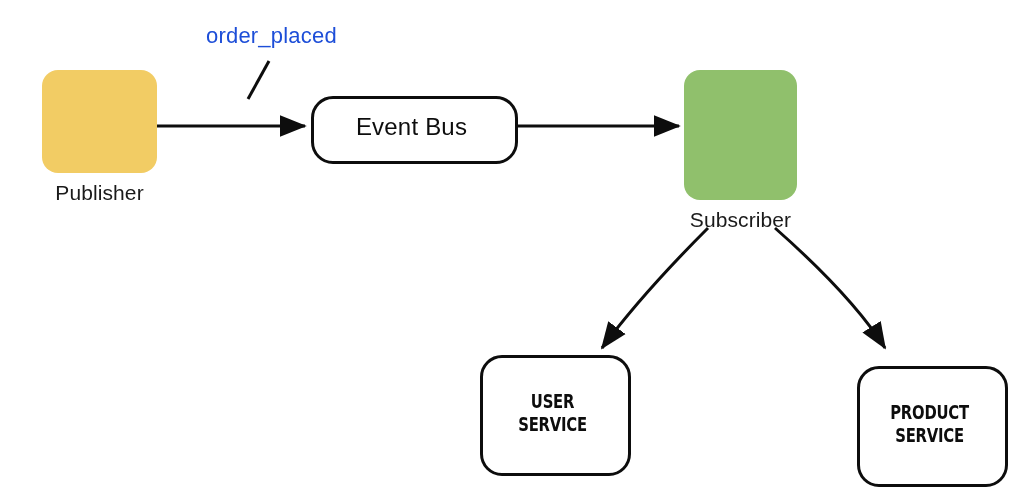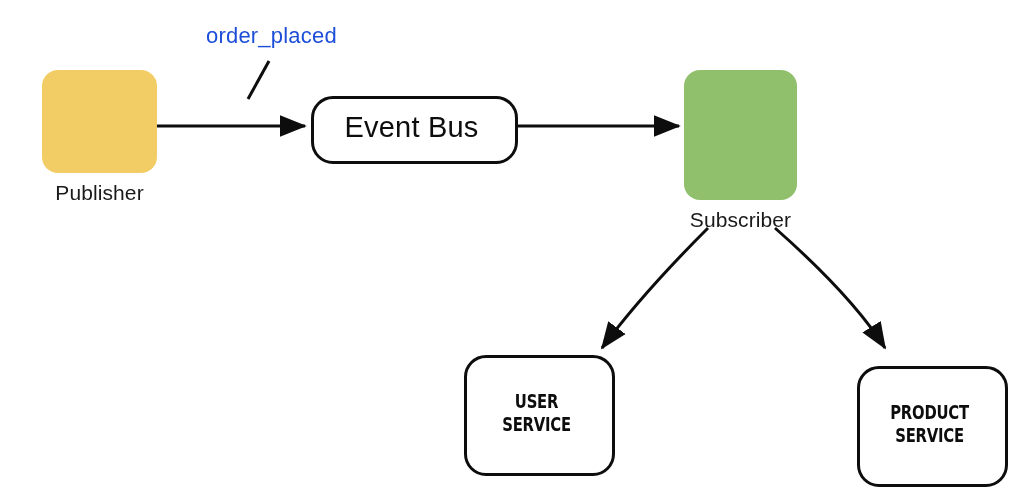--- a/index.html
+++ b/index.html
@@ -69,21 +69,21 @@
     top: 0;
     width: 100%;
     height: 100%;
     display: flex;
     align-items: center;
     justify-content: center;
     text-align: center;
     color: #0d0d0d;
   }
   .label-eventbus {
-    font-size: 29px;
+    font-size: 24px;
     line-height: 28px;
     letter-spacing: 0.2px;
   }
   .label-service {
     font-family: "DejaVu Sans", sans-serif;
     font-weight: bold;
     font-size: 19px;
     line-height: 23px;
     letter-spacing: -0.3px;
     transform: scaleX(0.78);
@@ -133,21 +133,21 @@
   <div class="node node-outline" style="left:311px; top:96px; width:201px; height:62px;">
     <div class="node-fill"></div>
     <div class="node-label-inside label-eventbus">Event Bus</div>
   </div>
 
   <div class="node node-subscriber" style="left:684px; top:70px; width:113px; height:130px;">
     <div class="node-fill"></div>
     <div class="node-label-outside">Subscriber</div>
   </div>
 
-  <div class="node node-outline" style="left:464px; top:355px; width:145px; height:115px;">
+  <div class="node node-outline" style="left:480px; top:355px; width:145px; height:115px;">
     <div class="node-fill"></div>
     <div class="node-label-inside label-service">USER
 SERVICE</div>
   </div>
 
   <div class="node node-outline" style="left:857px; top:366px; width:145px; height:115px;">
     <div class="node-fill"></div>
     <div class="node-label-inside label-service">PRODUCT
 SERVICE</div>
   </div>

